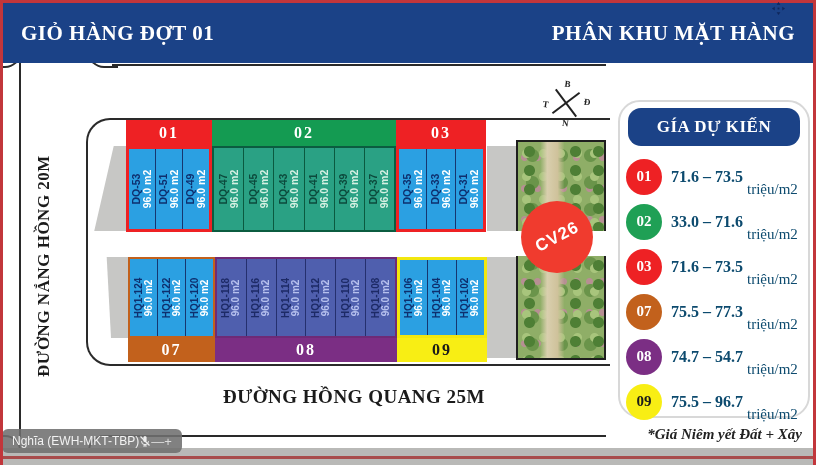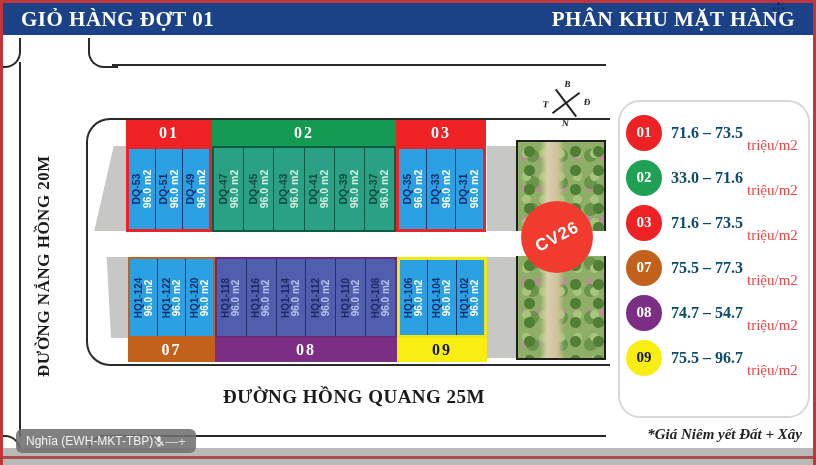--- a/index.html
+++ b/index.html
@@ -4,21 +4,21 @@
 <style>
   html,body{margin:0;padding:0;background:#777;}
   #stage{position:relative;width:816px;height:465px;background:#ffffff;overflow:hidden;
          font-family:"Liberation Serif",serif;}
   
   .frame-top{position:absolute;left:0;top:0;width:816px;height:3px;background:#c2363b;z-index:30;}
   .frame-left{position:absolute;left:0;top:0;width:3px;height:465px;background:#c2363b;z-index:30;}
   .frame-right{position:absolute;right:0;top:0;width:3px;height:465px;background:#c2363b;z-index:30;}
 
   
-  .header{position:absolute;left:3px;top:3px;width:810px;height:32px;background:#1b4287;z-index:20;
+  .header{position:absolute;left:3px;top:3px;width:810px;height:60px;background:#1b4287;z-index:20;
           display:flex;align-items:center;justify-content:space-between;padding:0 18px;box-sizing:border-box;}
   .header .title{color:#fff;font-weight:bold;font-size:21px;letter-spacing:.5px;}
   .cursor-icon{position:absolute;right:30px;top:1px;width:15px;height:15px;z-index:31;}
 
   
   .rline{position:absolute;background:transparent;z-index:2;}
   .h1{left:112px;top:64px;width:494px;height:0;border-top:2px solid #2a2a2a;}
   .h4{left:112px;top:435px;width:494px;height:0;border-top:2px solid #2a2a2a;}
   .vwest{left:19px;top:62px;width:0;height:375px;border-left:2px solid #2a2a2a;}
   .corner{position:absolute;z-index:2;}
@@ -84,29 +84,29 @@
   
   .legend{position:absolute;left:618px;top:100px;width:192px;height:318px;background:#fff;border:2px solid #d8d8d8;
           border-radius:22px;z-index:10;box-sizing:border-box;}
   .legend-head{margin:6px 8px 0;height:38px;background:#1b4287;border-radius:13px;color:#fff;font-weight:bold;
                font-size:17px;display:flex;align-items:center;justify-content:center;letter-spacing:.5px;}
   .legend-rows{margin-top:8px;}
   .legend-row{height:45px;display:flex;align-items:center;padding-left:6px;}
   .lg-circle{width:36px;height:36px;border-radius:50%;display:flex;align-items:center;justify-content:center;
              color:#fff;font-weight:bold;font-size:15px;margin-right:9px;flex:0 0 36px;}
   .lg-range{font-weight:bold;font-size:16px;color:#0c4a6e;margin-right:4px;white-space:nowrap;}
-  .lg-unit{font-size:15px;color:#ef4444;white-space:nowrap;margin-top:25px;}
+  .lg-unit{font-size:15px;color:#0c4a6e;white-space:nowrap;margin-top:25px;}
   .legend-note{position:absolute;right:14px;top:426px;font-style:italic;font-weight:bold;font-size:15px;color:#222;z-index:11;}
 
   
   .bottom-gray{position:absolute;left:0;top:448px;width:816px;height:17px;background:#b9b9b7;z-index:6;}
   .bottom-redline{position:absolute;left:0;top:456px;width:816px;height:3px;background:#a84c4c;z-index:7;}
 
   
-  .pill{position:absolute;left:16px;top:429px;height:24px;background:rgba(112,112,112,.88);border-radius:6px;z-index:25;
+  .pill{position:absolute;left:2px;top:429px;height:24px;background:rgba(112,112,112,.88);border-radius:6px;z-index:25;
         display:flex;align-items:center;padding:0 10px;font-family:"Liberation Sans",sans-serif;text-align:center;}
   .pill .pname{color:#f2f2f2;font-size:12px;white-space:nowrap;}
   .pill .pctl{color:#dcdcdc;font-size:13px;line-height:1;}
 </style>
 </head>
 <body>
 
 <div id="stage">
 
   <div class="header">
@@ -319,20 +319,21 @@
         <div class="plot">
           <div class="rot">
             <span class="pid">HQ1-102</span>
             <span class="parea">96.0 m2</span>
           </div>
         </div>
       </div>
   </div>
 
   <div class="legend">
+    <div class="legend-head">GÍA DỰ KIẾN</div>
     <div class="legend-rows">
         <div class="legend-row">
           <span class="lg-circle" style="background: rgb(238, 33, 36); color: rgb(255, 255, 255);">01</span>
           <span class="lg-range">71.6 – 73.5</span>
           <span class="lg-unit">triệu/m2</span>
         </div>
         <div class="legend-row">
           <span class="lg-circle" style="background: rgb(31, 160, 85); color: rgb(255, 255, 255);">02</span>
           <span class="lg-range">33.0 – 71.6</span>
           <span class="lg-unit">triệu/m2</span>

